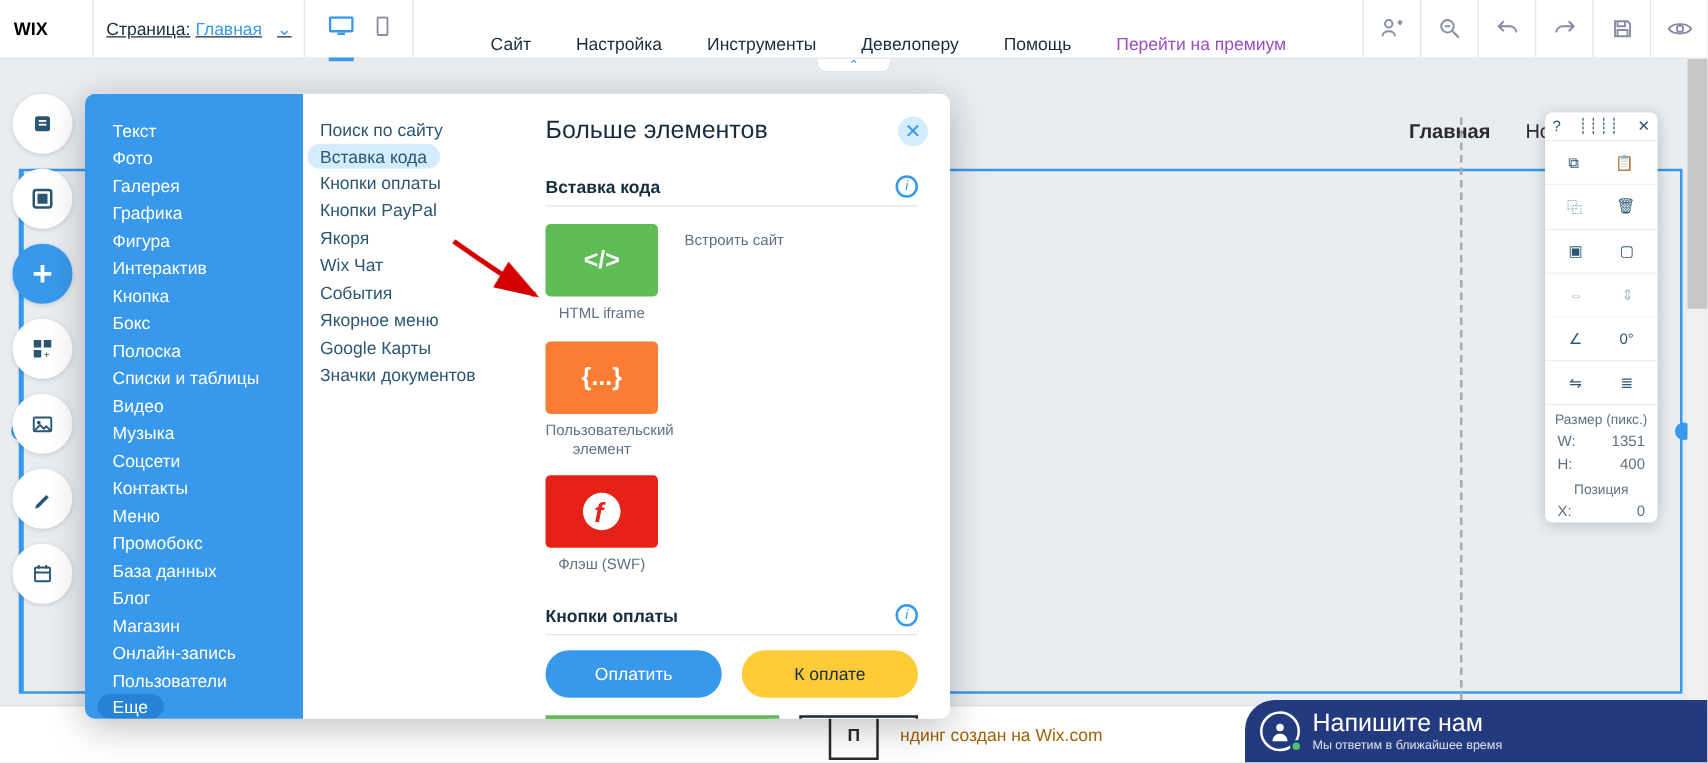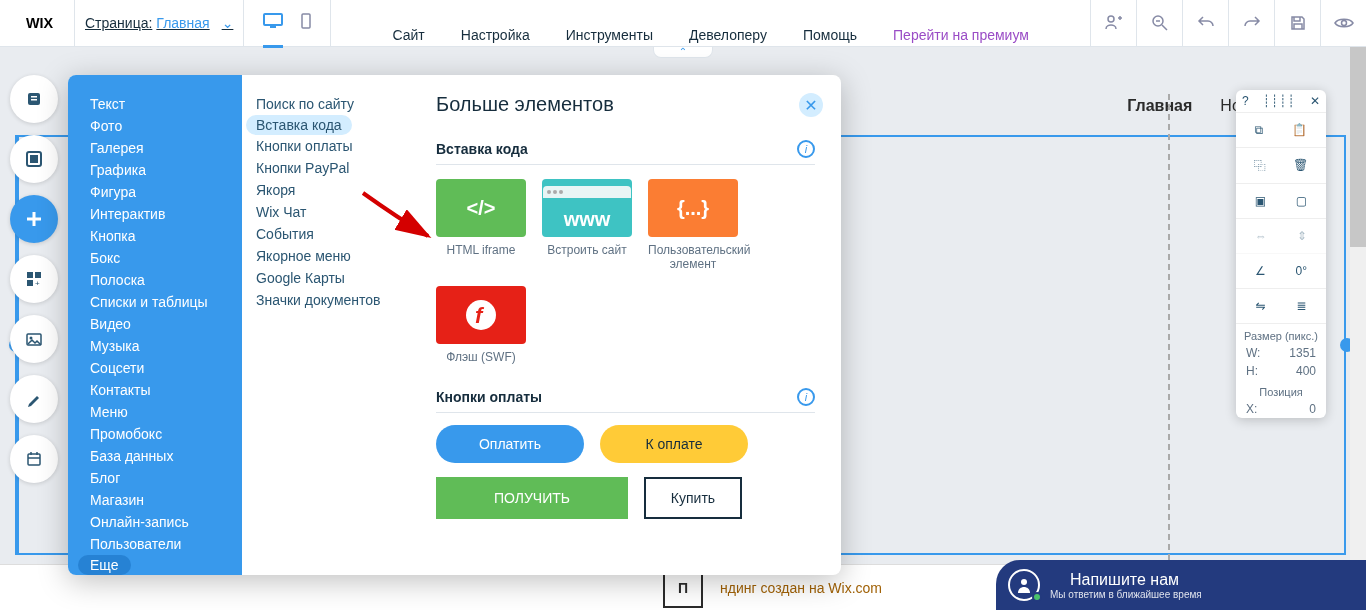--- a/index.html
+++ b/index.html
@@ -1,20 +1,20 @@
 <!DOCTYPE html>
 <html><head>
 <meta charset="utf-8">
 <style>
 * { margin: 0; padding: 0; box-sizing: border-box; font-family: Arial, Helvetica, sans-serif; }
 body { width: 1366px; height: 610px; overflow: hidden; background: #f0f0f0; position: relative; }
 
 
 .topbar { height: 47px; background: #fff; border-bottom: 1px solid #dfe5eb; display: flex; align-items: center; position: relative; z-index: 5; }
-.logo { width: 74px; display: flex; align-items: center; justify-content: flex-end; }
+.logo { width: 74px; display: flex; align-items: center; justify-content: flex-start; padding-left: 11px; }
 .logo svg { width: 48px; height: 24px; }
 .page-select { display: flex; align-items: center; padding: 0 10px; color: #162d3d; font-size: 14px; text-decoration: underline; }
 .page-select .pname { color: #3899ec; margin-left: 4px; }
 .page-select .chev { margin-left: 12px; color: #3899ec; }
 .vsep { width: 1px; height: 46px; background: #dfe5eb; }
 .device-toggle { width: 86px; display: flex; align-items: center; justify-content: center; gap: 18px; }
 .device-toggle .actv { color: #3899ec; border-bottom: 3px solid #3899ec; padding-bottom: 12px; padding-top: 15px; }
 .device-toggle .inactv { color: #868aa5; }
 .topmenu { display: flex; flex: 1; align-items: center; justify-content: center; gap: 36px; }
 .topmenu-item { font-size: 14px; color: #162d3d; cursor: pointer; margin-top: 24px; }
@@ -36,21 +36,21 @@
 .nav-pill span:first-child { font-weight:bold; }
 .footer-logo { position:absolute; left:50%; bottom:2px; transform:translateX(-50%); width:40px; height:40px; border:2px solid #2b2b2b; display:flex;align-items:center;justify-content:center;font-size:14px;color:#2b2b2b;font-weight:bold; }
 .footer-text { position:absolute; bottom:14px; left:720px; font-size:14px; color:#a16207; }
 
 
 .leftrail { position: absolute; top: 75px; left: 10px; width: 48px; display: flex; flex-direction: column; gap: 12px; z-index: 20; }
 .rail-btn { width: 48px; height: 48px; border-radius: 50%; background:#fff; box-shadow:0 1px 4px rgba(0,0,0,0.15); display:flex;align-items:center;justify-content:center; color:#2b5672; cursor:pointer; }
 .rail-btn.add { background:#3899ec; color:#fff; }
 
 
-.add-panel { position: absolute; top: 75px; left: 68px; width: 773px; height: 500px; background:#fff; border-radius: 8px; box-shadow: 0 6px 30px rgba(0,0,0,0.25); display:flex; overflow:hidden; z-index:30; }
+.add-panel { position: absolute; top: 75px; left: 68px; width: 692px; height: 500px; background:#fff; border-radius: 8px; box-shadow: 0 6px 30px rgba(0,0,0,0.25); display:flex; overflow:hidden; z-index:30; }
 .col1 { width: 174px; background:#3899ec; color:#fff; padding: 18px 0; overflow-y:auto; }
 .col1-item { font-size:14px; padding: 3px 22px; cursor:pointer; }
 .col1-item.sel { background:#2682d4; border-radius: 10px; display:inline-block; margin-left:10px; padding:2px 12px; }
 .col2 { width: 168px; background:#fff; padding: 18px 0; }
 .col2-item { font-size:14px; color:#2b5672; padding: 3px 14px; cursor:pointer; }
 .col2-item.sel { background:#d3edff; border-radius: 10px; display:inline-block; margin-left:4px; padding:2px 10px; }
 .col3 { flex:1; padding: 18px 26px; overflow-y:auto; position:relative; }
 .panel-title { font-size: 20px; color:#162d3d; }
 .panel-close { position:absolute; top:18px; right:18px; width:24px; height:24px; border-radius:50%; background:#d3edff; color:#3899ec; display:flex;align-items:center;justify-content:center; cursor:pointer; font-size:16px; }
 .sec-head { display:flex; justify-content:space-between; align-items:center; margin-top: 24px; padding-bottom:6px; border-bottom:1px solid #dfe5eb; }
@@ -80,21 +80,21 @@
 .rpanel { position:absolute; top:90px; right:40px; width:90px; background:#fff; border-radius:6px; box-shadow:0 2px 12px rgba(0,0,0,0.2); z-index:25; font-size:12px; color:#2b5672; }
 .rpanel-head { display:flex; align-items:center; justify-content:space-between; padding:4px 6px; border-bottom:1px solid #eee; }
 .rpanel-row { display:flex; justify-content:space-around; padding: 10px 4px; border-bottom:1px solid #eee; }
 .rpanel-row span { cursor:pointer; }
 .rpanel-lbl { text-align:center; padding: 6px 0 2px; color:#5f7183; font-size:11px; }
 .rpanel-wh { display:flex; justify-content:space-between; padding:2px 10px; font-size:12px; color:#5f7183; }
 
 
 .chat { position:absolute; bottom:0; right:0; width:370px; height:50px; background:#233a7e; color:#fff; border-top-left-radius:24px; display:flex; align-items:center; padding:0 12px; gap:10px; z-index:50; }
 .chat .av { width:32px; height:32px; border-radius:50%; border:2px solid #fff; display:flex;align-items:center;justify-content:center; }
-.chat .txt .l1 { font-size:16px;margin-left:20px; }
+.chat .txt .l1 { font-size:20px; }
 .chat .txt .l2 { font-size:10px; opacity:0.85; }
 .chat .dot { width:10px;height:10px;background:#4ac36b;border-radius:50%;position:absolute;left:36px;bottom:8px;border:2px solid #233a7e; }
 
 
 .sb-v { position:absolute; top:47px; right:0; bottom:0; width:16px; background:#f0f0f0; }
 .sb-v .thumb { position:absolute; top:0; width:16px; height:200px; background:#c7c7c7; }
 </style>
 </head>
 <body>
 
@@ -246,28 +246,20 @@
     <div class="sec-head">
       <span class="lbl">Вставка кода</span>
       <span class="info-i">i</span>
     </div>
     <div class="tiles">
       <div class="tile">
         <div class="tile-box tile-green">&lt;/&gt;</div>
         <div class="tile-lbl">HTML iframe</div>
       </div>
       <div class="tile">
-        <div class="tile-box tile-teal">
-          <div class="bar">
-              <i></i>
-              <i></i>
-              <i></i>
-            </div>
-          <span>www</span>
-        </div>
         <div class="tile-lbl">Встроить сайт</div>
       </div>
       <div class="tile">
         <div class="tile-box tile-orange">{...}</div>
         <div class="tile-lbl">Пользовательский элемент</div>
       </div>
     </div>
     <div class="tiles">
       <div class="tile">
         <div class="tile-box tile-red">

